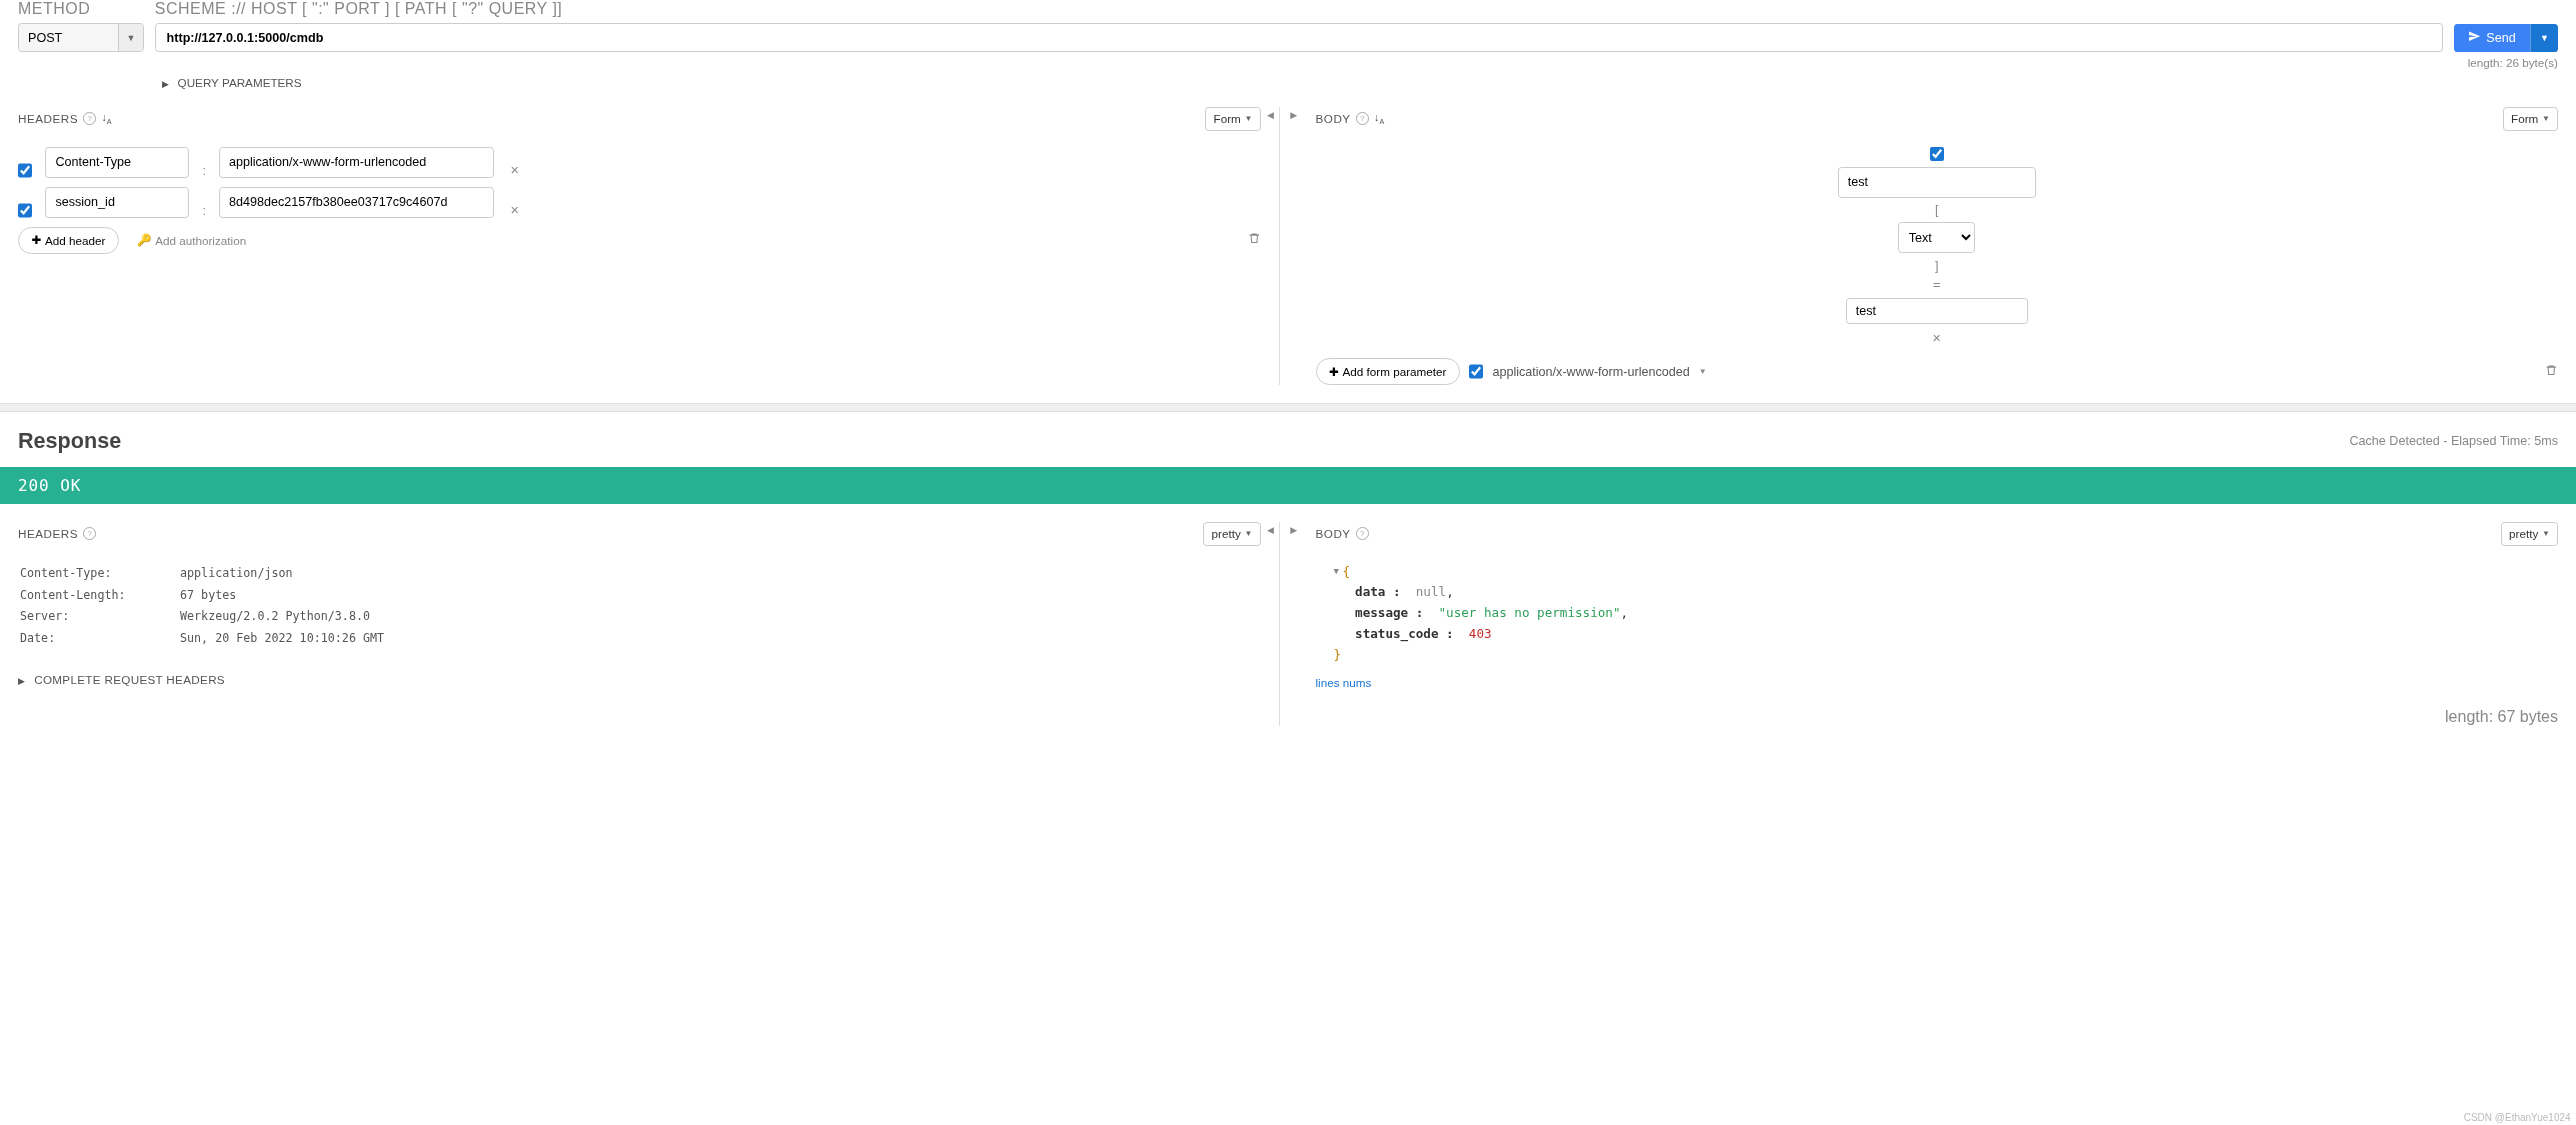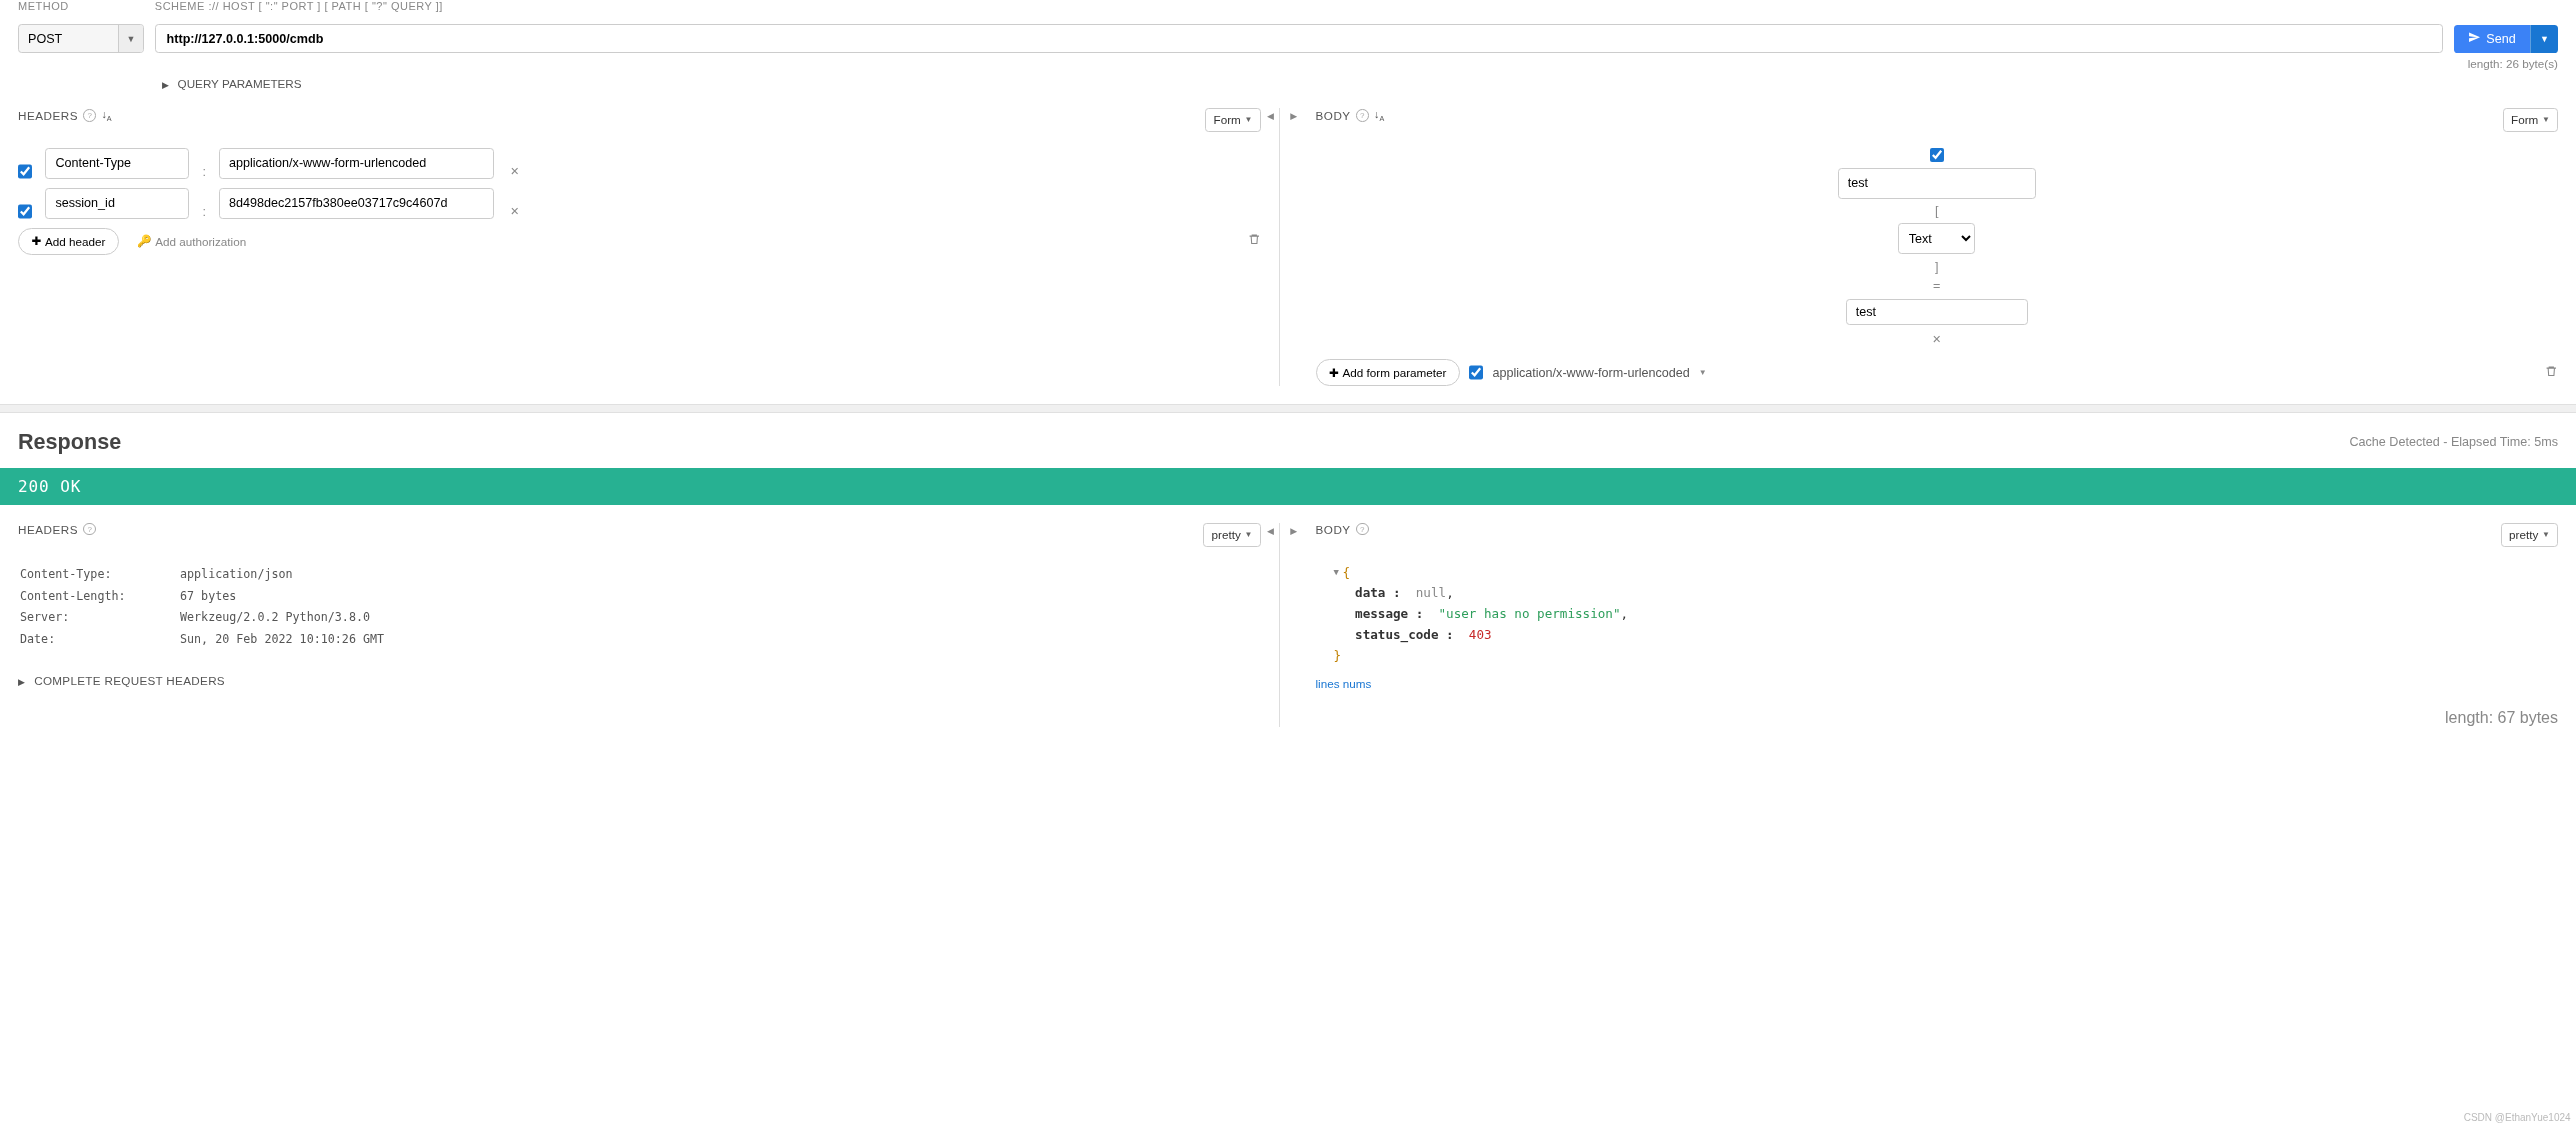--- a/index.html
+++ b/index.html
@@ -2,21 +2,21 @@
 <html style="font-size:14.4px"><head>
 <meta charset="utf-8">
 <style>
 * { box-sizing: border-box; margin: 0; padding: 0; }
 body { font-family: -apple-system, BlinkMacSystemFont, "Segoe UI", Helvetica, Arial, sans-serif; font-size: 12.6px; color: #333; background: #fff; }
 .container { width: 100%; }
 
 
 .request-row { display: flex; gap: 10.8px; padding: 0 18px; align-items: flex-end; }
 .field-group { display: flex; flex-direction: column; }
-.field-label { font-size: 11px; color: #888; letter-spacing: 0.5px; margin-bottom: 12px; font-weight: 400; }
+.field-label { font-size: 16px; color: #888; letter-spacing: 0.5px; margin-bottom: 5px; font-weight: 400; }
 .method-group { width: 126px; }
 .url-group { flex: 1; }
 
 .method-select-wrapper { display: flex; border: 0.9px solid #ccc; border-radius: 3.6px; overflow: hidden; height: 29px; background: #f6f6f6; }
 .method-select { flex: 1; padding: 5.4px 9px; border: none; background: transparent; font-size: 12.6px; appearance: none; }
 .method-caret { width: 25px; display: flex; align-items: center; justify-content: center; border-left: 0.9px solid #ccc; background: #eee; font-size: 9px; color: #666; }
 
 .url-input { width: 100%; height: 29px; padding: 5.4px 10.8px; border: 0.9px solid #ccc; border-radius: 3.6px; font-size: 12.6px; font-weight: bold; }
 
 .send-group { display: flex; gap: 0; }
@@ -29,21 +29,21 @@
 .expand-caret { display: inline-block; font-size: 9px; margin-right: 5.4px; color: #555; }
 
 
 .split-panels { display: flex; padding: 0 18px; }
 .panel-left { flex: 1; border-right: 0.9px solid #ddd; padding-right: 18px; }
 .panel-right { flex: 1; padding-left: 36px; position: relative; }
 .panel-collapse-left, .panel-collapse-right { position: absolute; font-size: 9px; color: #888; cursor: pointer; }
 .panel-collapse-left { right: 4.5px; top: 3.6px; }
 .panel-collapse-right-arrow { position: absolute; left: 10.8px; top: 3.6px; font-size: 9px; color: #888; cursor: pointer; }
 
-.panel-header { display: flex; justify-content: space-between; align-items: flex-start; margin-bottom: 16px; }
+.panel-header { display: flex; justify-content: space-between; align-items: center; margin-bottom: 16px; }
 .panel-title-group { display: flex; align-items: center; gap: 5.4px; }
 .panel-title { font-size: 11.7px; color: #555; letter-spacing: 0.5px; }
 .help-icon { width: 12.6px; height: 12.6px; border: 0.9px solid #aaa; border-radius: 50%; display: inline-flex; align-items: center; justify-content: center; font-size: 8px; color: #aaa; }
 .sort-icon { font-size: 10.8px; color: #555; cursor: pointer; }
 .view-select { border: 0.9px solid #ccc; border-radius: 3.6px; padding: 4.5px 7.2px; font-size: 11.7px; background: #fff; display: flex; align-items: center; gap: 3.6px; cursor: pointer; }
 .view-select-caret { font-size: 8px; color: #666; }
 
 
 .header-row { display: flex; align-items: flex-end; gap: 13px; margin-bottom: 9px; }
 .header-checkbox { width: 14.4px; height: 14.4px; accent-color: #1976d2; }

